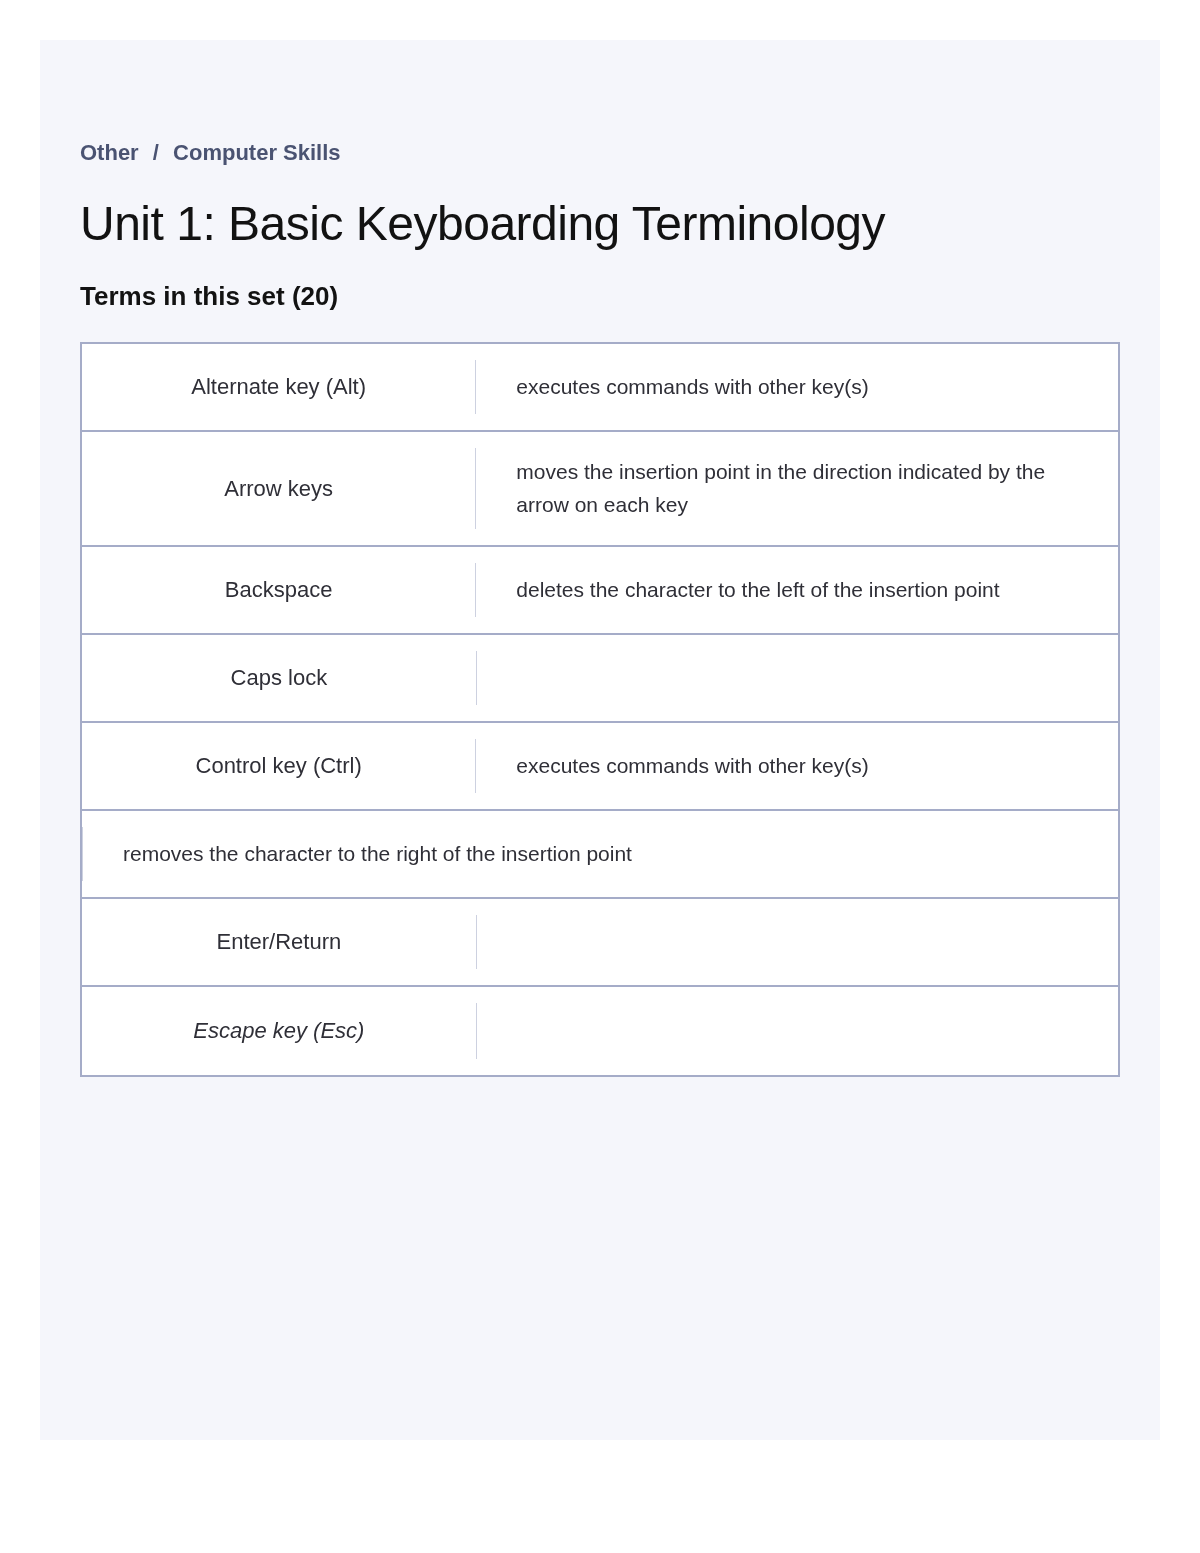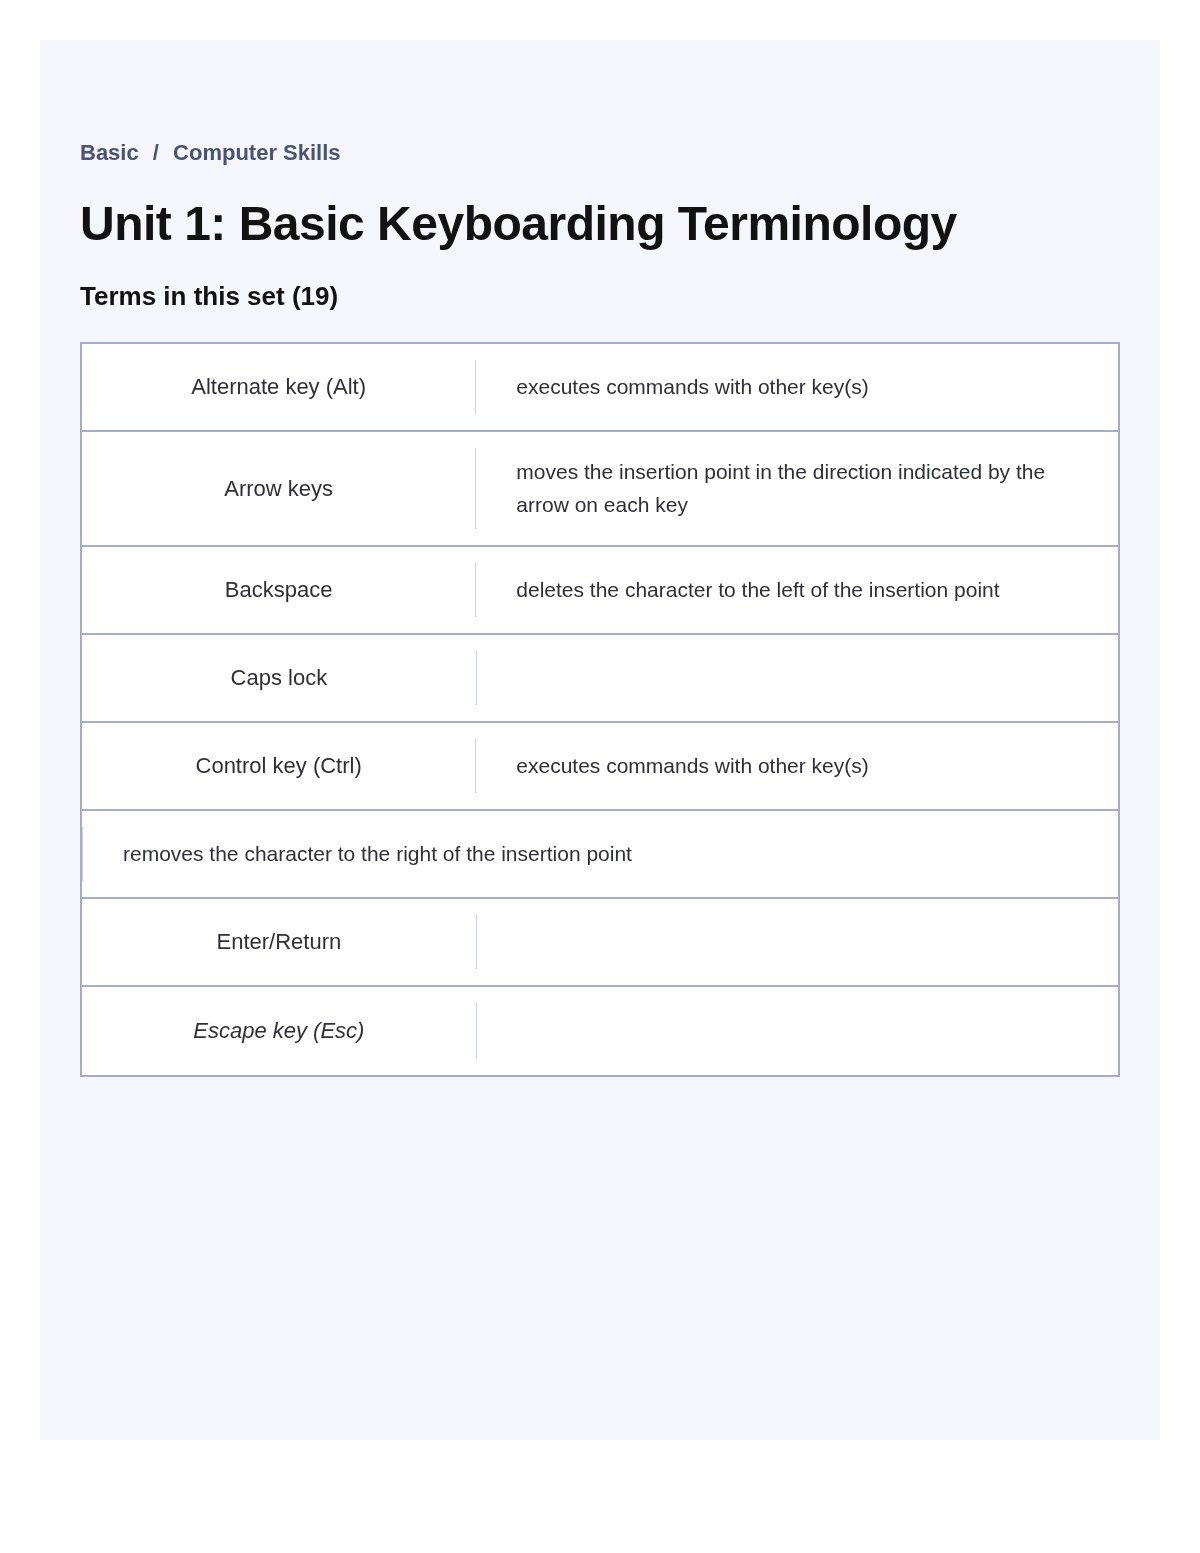--- a/index.html
+++ b/index.html
@@ -24,21 +24,21 @@
   .breadcrumb .sep {
     margin: 0 8px;
     color: #4a5372;
   }
   .breadcrumb a {
     color: #4a5372;
     text-decoration: none;
   }
   .page-title {
     font-size: 48px;
-    font-weight: 700;
+    font-weight: 400;
     color: #121212;
     margin-bottom: 30px;
     letter-spacing: -0.5px;
   }
   .subtitle {
     font-size: 26px;
     font-weight: 800;
     color: #121212;
     margin-bottom: 30px;
   }
@@ -81,28 +81,28 @@
     background: #cdd1e0;
     margin: 16px 0;
   }
 </style>
 </head>
 <body>
 
 <div class="page-container">
 
   <div class="breadcrumb">
-    <a href="#">Basic</a>
+    <a href="#">Other</a>
     <span class="sep">/</span>
     <a href="#">Computer Skills</a>
   </div>
 
   <h1 class="page-title">Unit 1: Basic Keyboarding Terminology</h1>
 
-  <h2 class="subtitle">Terms in this set (19)</h2>
+  <h2 class="subtitle">Terms in this set (20)</h2>
 
   <div class="terms-table">
 
     <div class="term-row">
       <div class="term-cell">Alternate key (Alt)</div>
       <div class="divider"></div>
       <div class="def-cell">executes commands with other key(s)</div>
     </div>
 
     <div class="term-row">

